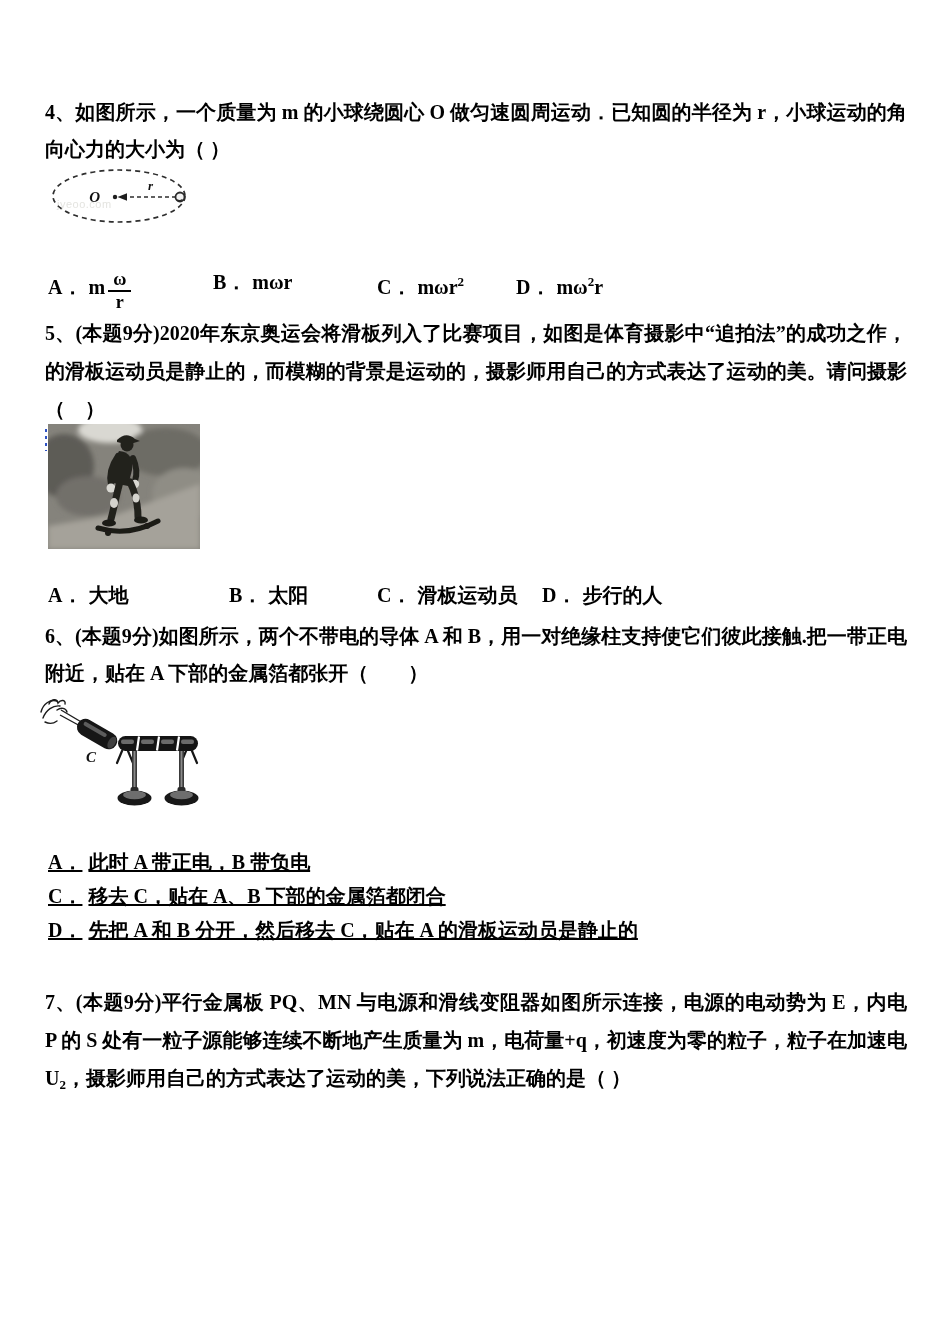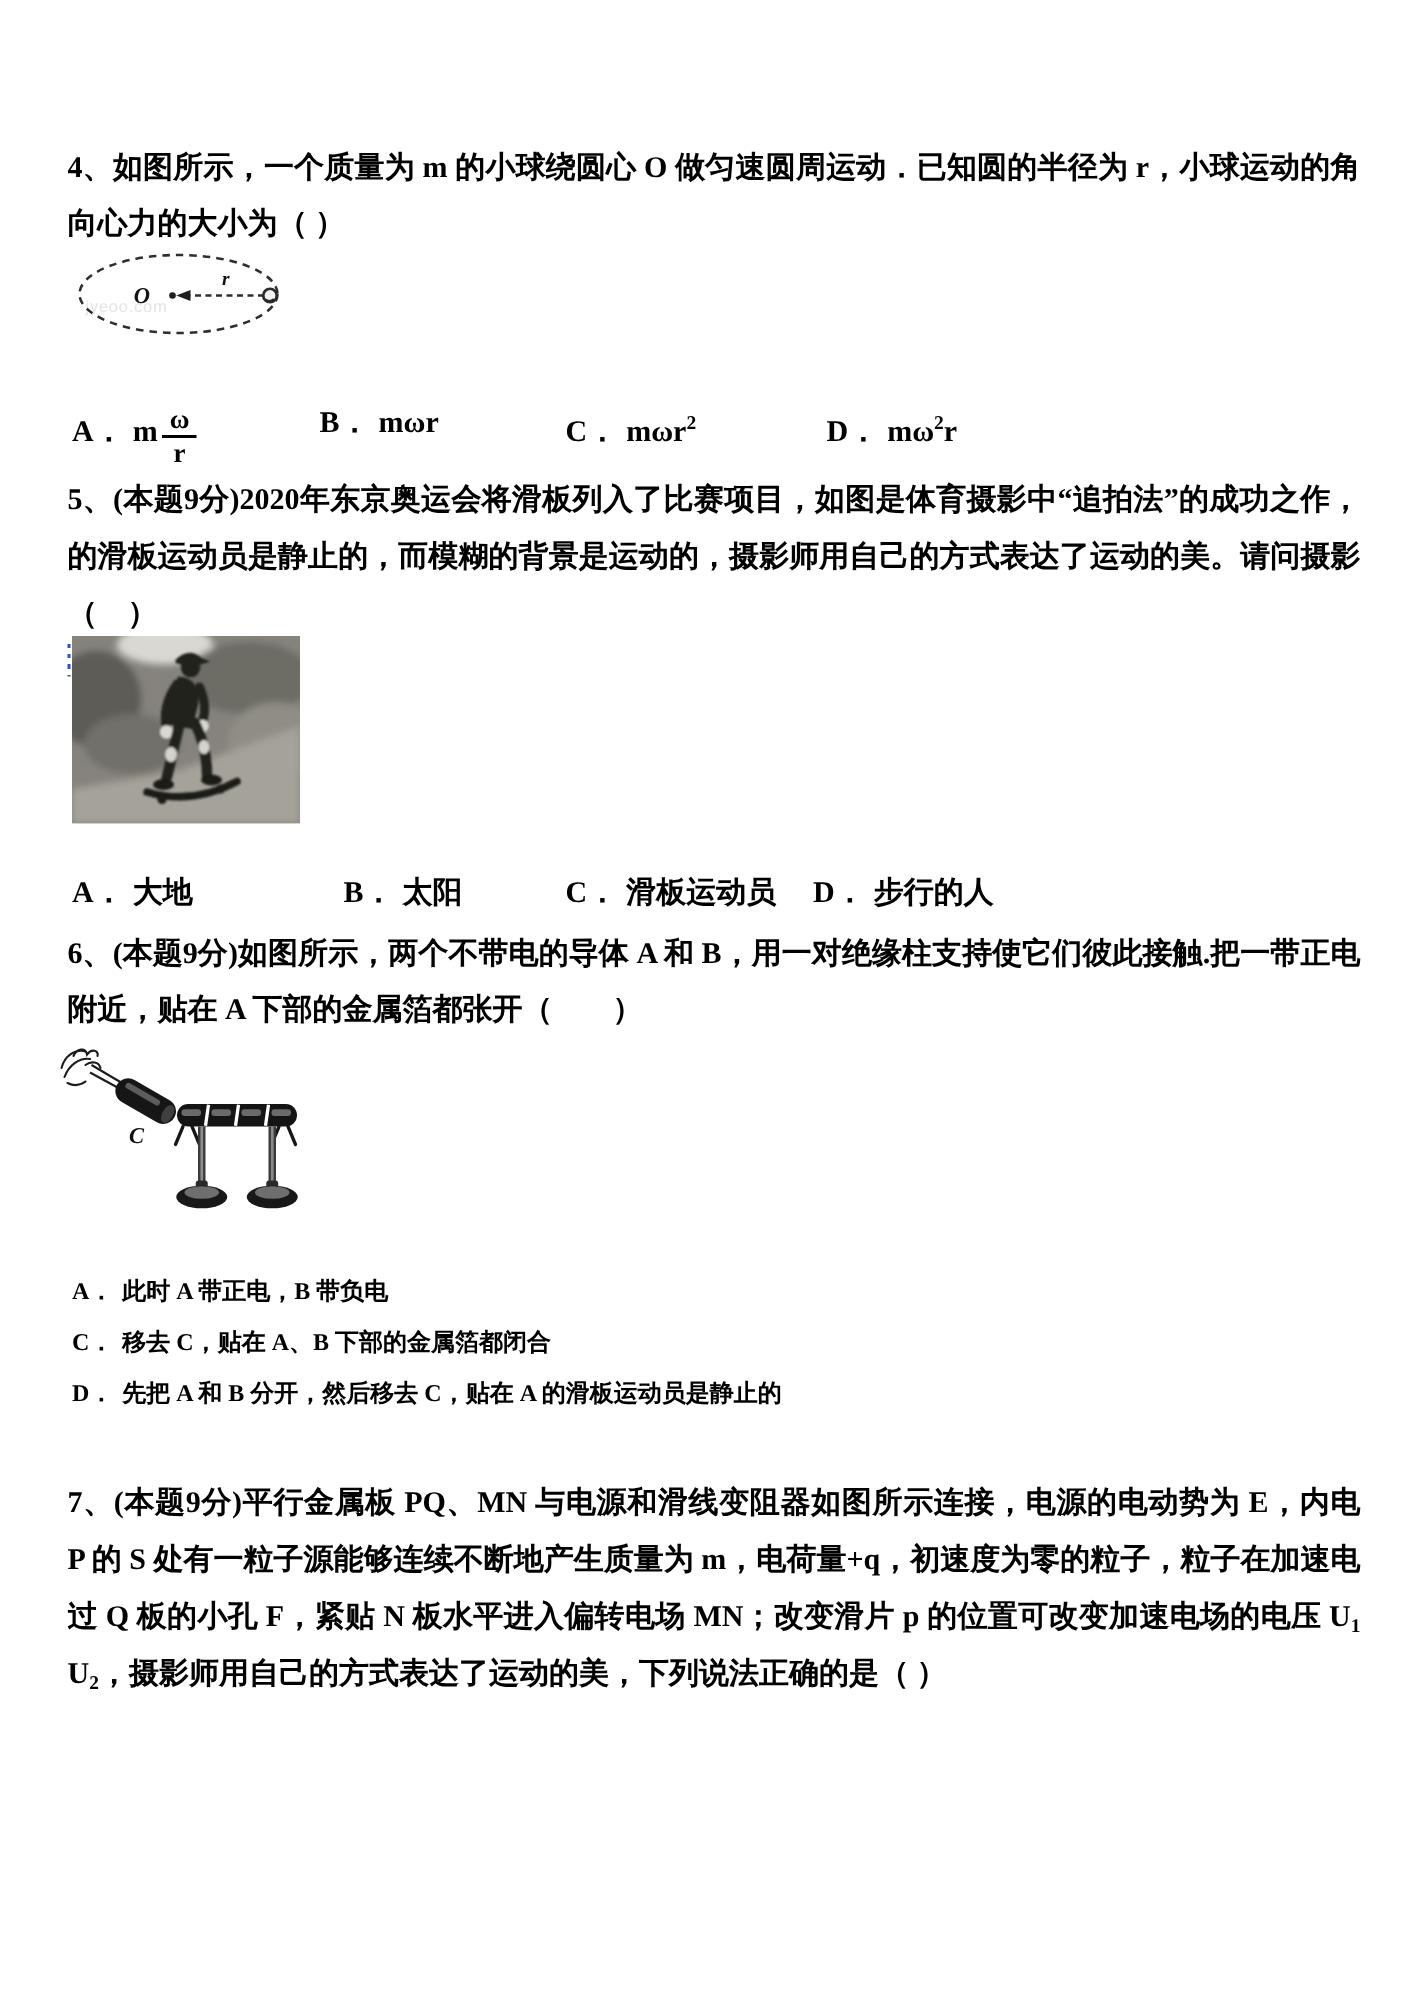--- a/index.html
+++ b/index.html
@@ -6,21 +6,21 @@
   .page{position:relative;width:950px;height:1344px;background:#fff;overflow:hidden;
         font-family:"Liberation Serif","DejaVu Serif",serif;color:#000;font-weight:700;}
   .block{position:absolute;left:45px;width:862px;}
   .tline{font-size:20px;line-height:37px;height:37px;white-space:nowrap;}
   .lh38{line-height:38px;height:38px;}
   .lh34{line-height:34px;height:34px;}
   .just{white-space:normal;text-align:justify;text-align-last:justify;overflow:hidden;}
   .optrow{position:absolute;left:45px;width:862px;height:46px;}
   .opt{position:absolute;top:0;white-space:nowrap;font-size:20px;line-height:24px;font-family:Liberation Serif, serif;}
   .olabel{margin-right:6px;}
-  .vopt{font-size:16px;white-space:nowrap;padding-left:3px;}
+  .vopt{font-size:20px;white-space:nowrap;padding-left:3px;text-decoration:underline;}
   .sup{font-size:13px;vertical-align:8px;}
   .sub{font-size:13px;vertical-align:-4px;}
   .i{}
   .frac{display:inline-block;vertical-align:-14px;text-align:center;line-height:1.05;font-size:18px;margin-left:3px;}
   .frac .num{display:block;border-bottom:2px solid #000;padding:0 5px 1px;}
   .frac .den{display:block;padding-top:1px;}
   .fig{position:absolute;}
   .figlbl{font-family:"Liberation Serif","DejaVu Serif",serif;font-style:italic;font-weight:700;font-size:15px;fill:#111;}
   .figlbl-sm{font-family:"Liberation Serif","DejaVu Serif",serif;font-style:italic;font-weight:700;font-size:13px;fill:#111;}
   .wm{font-family:"Liberation Sans","DejaVu Sans",sans-serif;font-weight:400;font-size:11px;fill:#e4e4e0;letter-spacing:.5px;}
@@ -46,21 +46,21 @@
     <path d="M68.5,30 L78,26.3 L78,33.7 Z" fill="#1e1e1e"></path>
     <text class="figlbl-sm" x="99" y="23">r</text>
     <circle cx="131" cy="30" r="4.5" fill="#f2f2f2" stroke="#2a2a2a" stroke-width="1.8"></circle>
     <path d="M128,32.8 a4.5,4.5 0 0 0 5.5,-0.4" fill="none" stroke="#2a2a2a" stroke-width="1.4"></path>
   </svg>
 
   <div class="optrow" style="top:270px">
     <span class="opt" style="left:3px"><span class="olabel">A．</span><span><span>m</span><span class="frac"><span class="num">ω</span><span class="den">r</span></span></span></span>
     <span class="opt" style="left:168px"><span class="olabel">B．</span><span><span>mωr</span></span></span>
     <span class="opt" style="left:332px"><span class="olabel">C．</span><span><span>mωr</span><span class="sup">2</span></span></span>
-    <span class="opt" style="left:506px"><span class="olabel">D．</span><span><span>mω</span><span class="sup">2</span><span>r</span></span></span>
+    <span class="opt" style="left:471px"><span class="olabel">D．</span><span><span>mω</span><span class="sup">2</span><span>r</span></span></span>
   </div>
 
   <div class="block" style="top:314px">
     <div class="tline lh38 just"><span>5、(本题9分)2020年东京奥运会将滑板列入了比赛项目，如图是体育摄影中“追拍法”的成功之作，摄影师眼中清晰</span></div>
     <div class="tline lh38 just"><span>的滑板运动员是静止的，而模糊的背景是运动的，摄影师用自己的方式表达了运动的美。请问摄影师选择的参考系是</span></div>
     <div class="tline lh38"><span>（　）</span></div>
   </div>
 
   <svg class="fig" style="left:48px;top:424px" width="152" height="125" viewBox="0 0 152 125">
     <defs>
@@ -161,17 +161,16 @@
 
   <div class="block" style="top:845px">
     <div class="vopt lh34"><span class="olabel">A．</span><span><span>此时 A 带正电，B 带负电</span></span></div>
     <div class="vopt lh34"><span class="olabel">C．</span><span><span>移去 C，贴在 A、B 下部的金属箔都闭合</span></span></div>
     <div class="vopt lh34"><span class="olabel">D．</span><span><span>先把 A 和 B 分开，然后移去 C，贴在 A 的滑板运动员是静止的</span></span></div>
   </div>
 
   <div class="block" style="top:983px">
     <div class="tline lh38 just"><span>7、(本题9分)平行金属板 </span><span class="i">PQ</span><span>、</span><span class="i">MN</span><span> 与电源和滑线变阻器如图所示连接，电源的电动势为 </span><span class="i">E</span><span>，内电阻为零；靠近金属板</span></div>
     <div class="tline lh38 just"><span class="i">P</span><span> 的 </span><span class="i">S</span><span> 处有一粒子源能够连续不断地产生质量为 </span><span class="i">m</span><span>，电荷量+</span><span class="i">q</span><span>，初速度为零的粒子，粒子在加速电场 </span></div>
-    <div class="tline lh38 just"><span>过 </span><span class="i">Q</span><span> 板的小孔 </span><span class="i">F</span><span>，紧贴 </span><span class="i">N</span><span> 板水平进入偏转电场 </span><span class="i">MN</span><span>；改变滑片 </span><span class="i">p</span><span> 的位置可改变加速电场的电压 </span><span class="i">U</span><span class="sub">1</span></div>
     <div class="tline lh38"><span class="i">U</span><span class="sub">2</span><span>，摄影师用自己的方式表达了运动的美，下列说法正确的是（ ）</span></div>
   </div>
 
 </div>
 
 </body></html>

